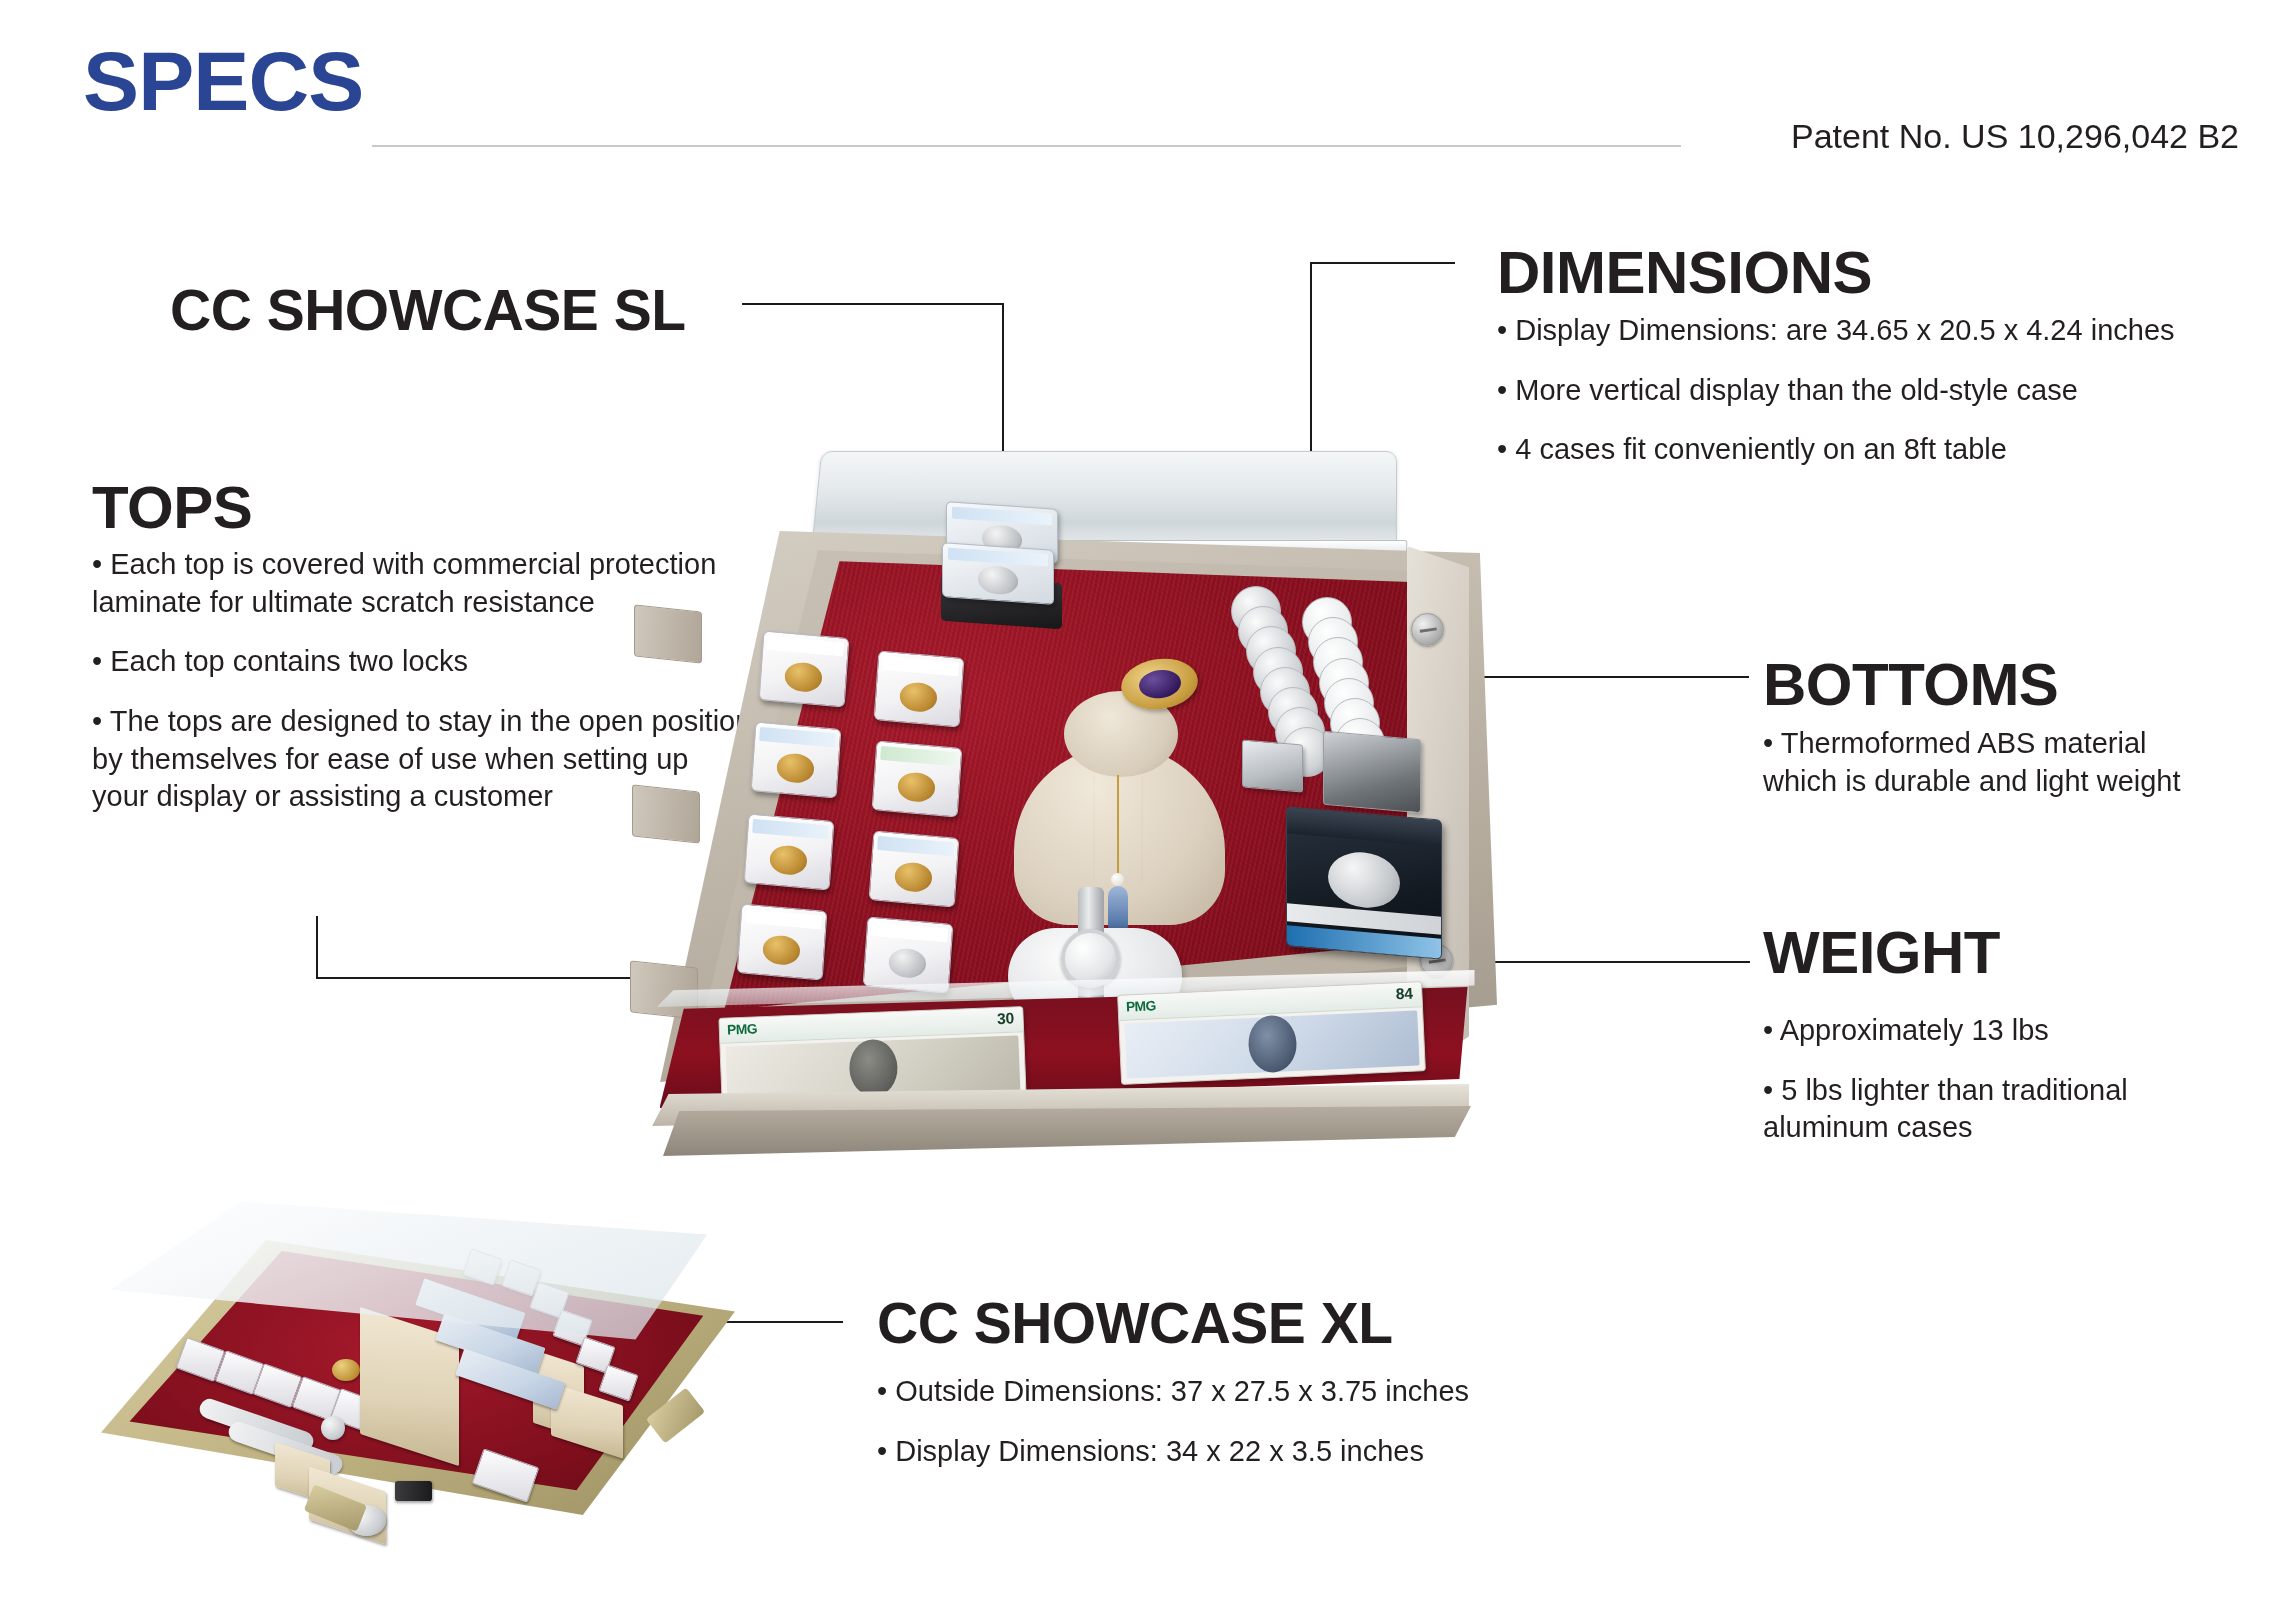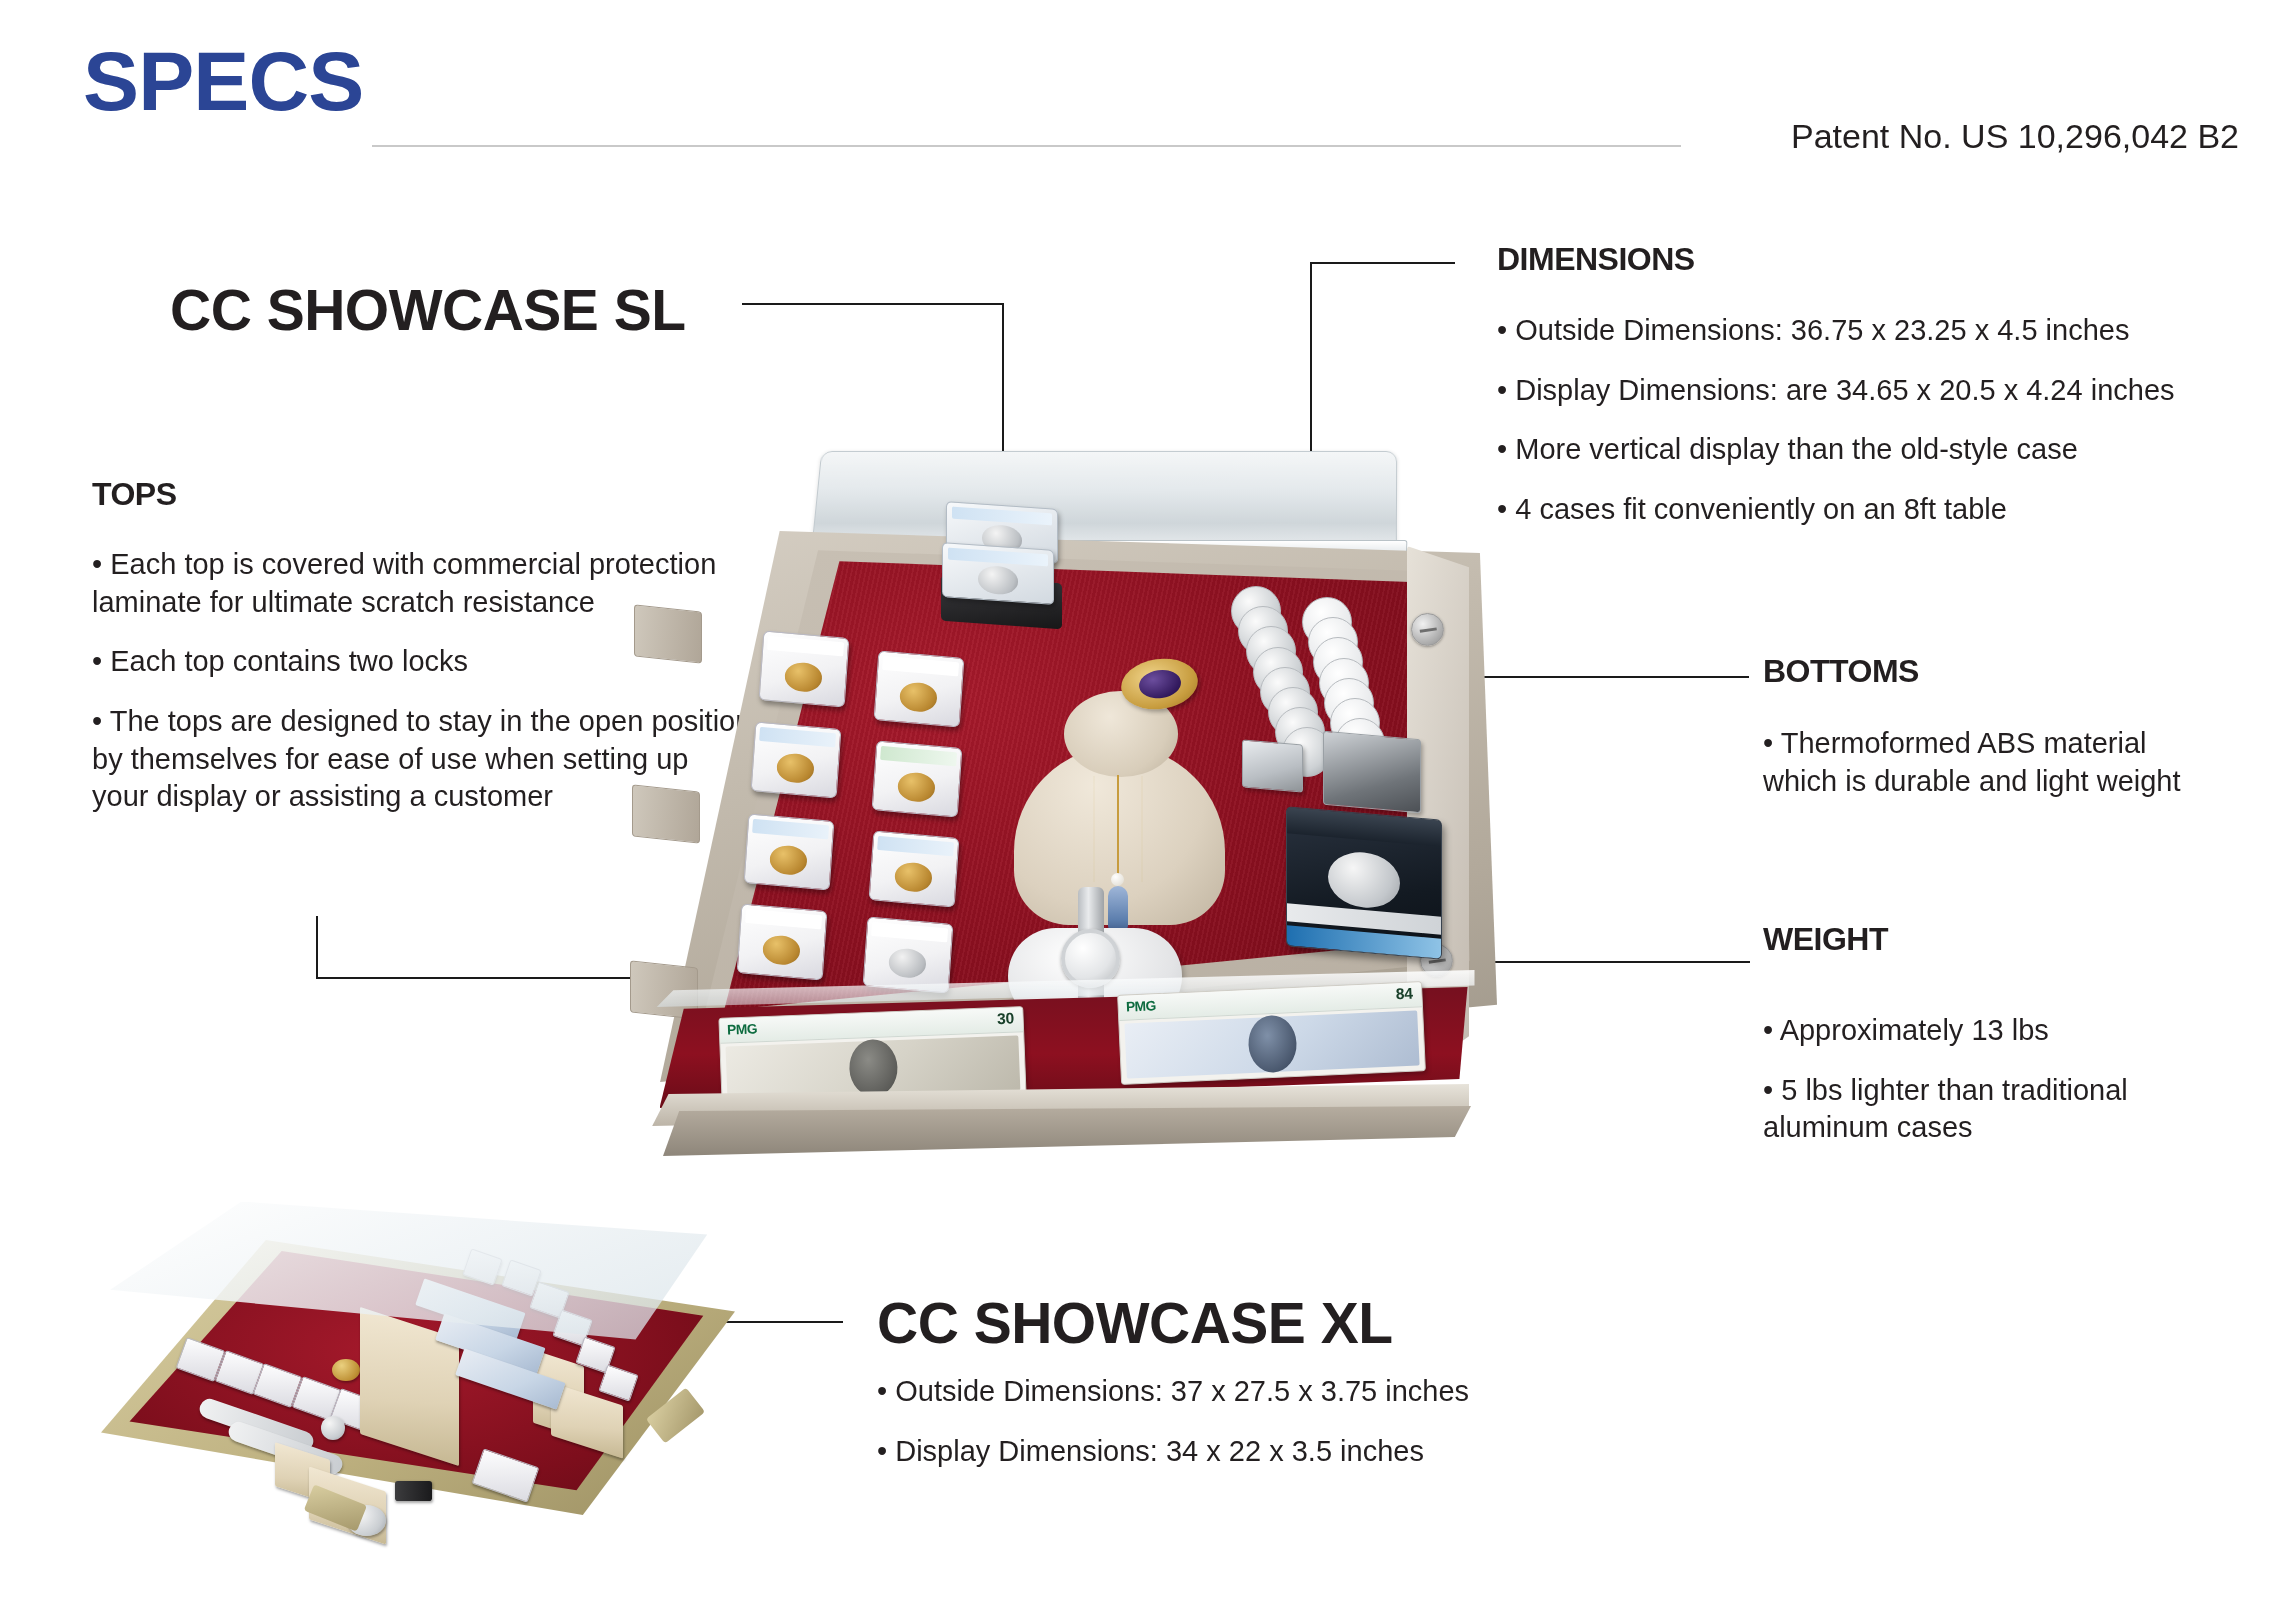--- a/index.html
+++ b/index.html
@@ -22,21 +22,21 @@
     left:372px; top:145px; width:1309px; height:1.8px;
     background:#c9c9c9;
   }
   #patent-text{
     right:57px; top:117px;
     font-size:34px; font-weight:400; color:#231f20;
     text-align:right; white-space:nowrap;
   }
 
   
-  .sec-h{font-size:32px;font-weight:bold;letter-spacing:-0.5px;line-height:1;white-space:nowrap;}
+  .sec-h{font-size:60px;font-weight:bold;letter-spacing:-0.5px;line-height:1;white-space:nowrap;}
   .prod-h{font-size:57px;font-weight:bold;letter-spacing:-0.5px;line-height:1;white-space:nowrap;}
   .bullets{font-size:29px;line-height:1.30;}
   .bullets .b{margin-bottom:22px;display:block;white-space:pre-line;}
   .bullets .b::before{content:"\2022  ";}
 
   #cc-sl-title{left:170px; top:282px;}
   #tops-title{left:92px; top:478px;}
   #tops-bullets{left:92px; top:546px; width:725px;}
   #dimensions-title{left:1497px; top:243px;}
   #dimensions-bullets{left:1497px; top:312px; width:753px;}
@@ -329,21 +329,20 @@
   <span class="b">The tops are designed to stay in the open position
 by themselves for ease of use when setting  up
 your display or assisting a customer</span>
 </div>
 <div class="abs lead lead-v" style="left:316px;top:916px;height:62px;"></div>
 <div class="abs lead lead-h" style="left:316px;top:977px;width:502px;"></div>
 <div class="abs dot" style="left:813px;top:969px;"></div>
 
 <div class="abs sec-h" id="dimensions-title">DIMENSIONS</div>
 <div class="abs bullets" id="dimensions-bullets">
-  <span class="b">Outside Dimensions: 36.75 x 23.25 x 4.5 inches</span>
   <span class="b">Display Dimensions: are 34.65 x 20.5 x 4.24 inches</span>
   <span class="b">More vertical display than the old-style case</span>
   <span class="b">4 cases fit conveniently on an 8ft table</span>
 </div>
 <div class="abs lead lead-h" style="left:1310px;top:262px;width:145px;"></div>
 <div class="abs lead lead-v" style="left:1310px;top:262px;height:287px;"></div>
 <div class="abs dot" style="left:1302px;top:541px;"></div>
 
 <div class="abs sec-h" id="bottoms-title">BOTTOMS</div>
 <div class="abs bullets" id="bottoms-bullets">

